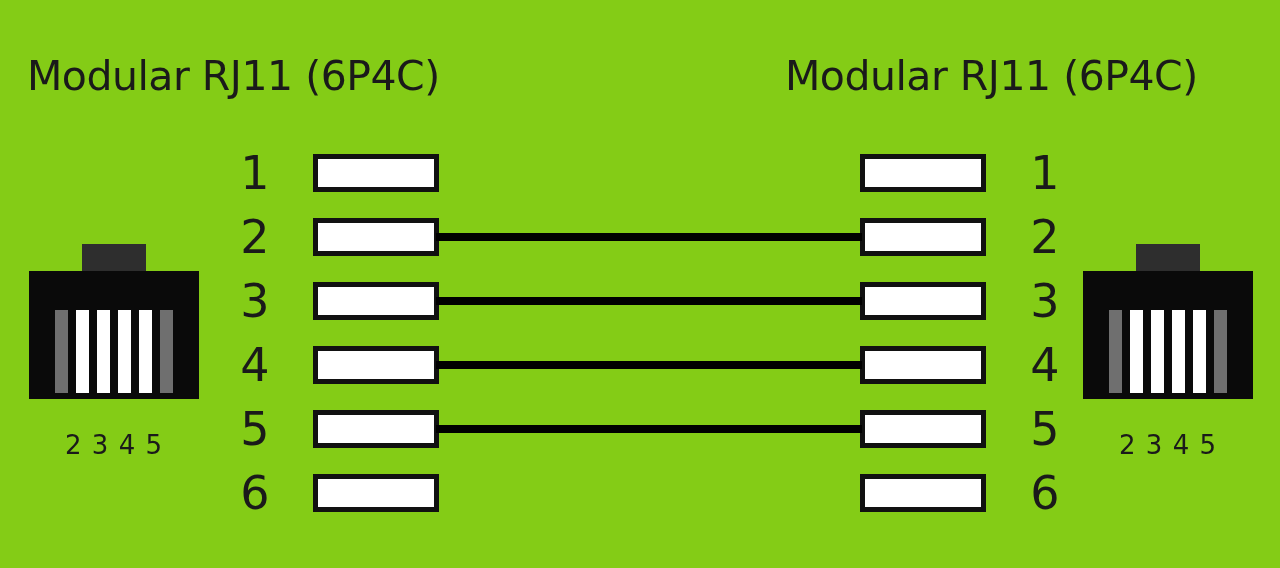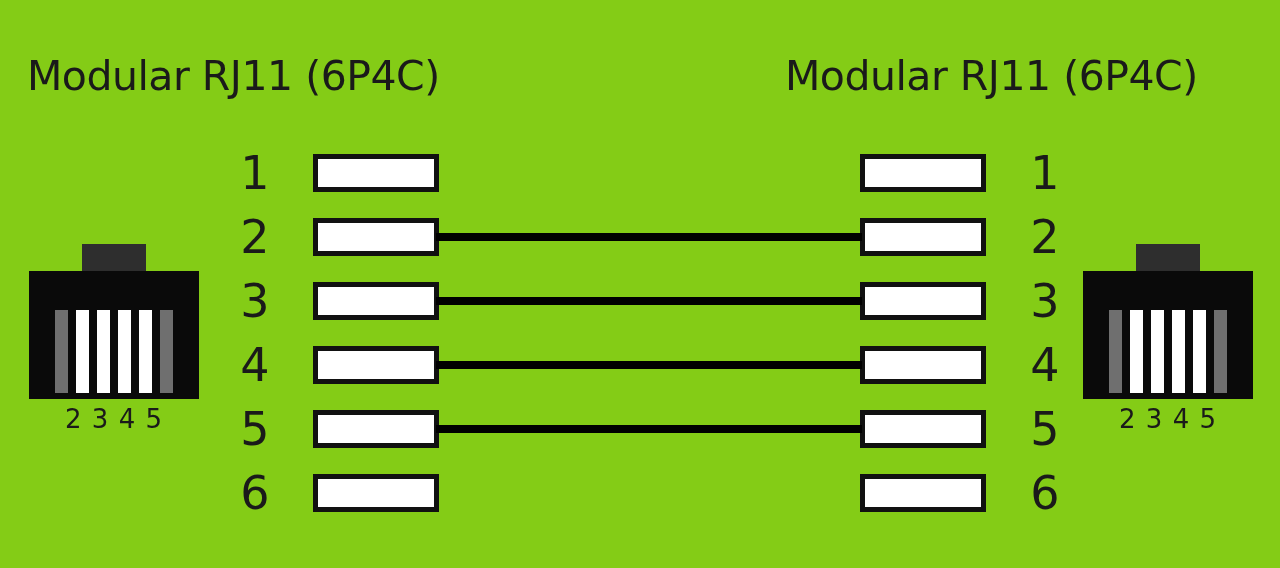--- a/index.html
+++ b/index.html
@@ -48,21 +48,21 @@
     display: flex;
     justify-content: center;
     gap: 8px;
   }
   .conn-slot {
     width: 13px;
     height: 100%;
   }
   .conn-label {
     position: absolute;
-    top: 404px;
+    top: 430px;
     width: 170px;
     text-align: center;
     font-size: 26px;
     letter-spacing: 1px;
     white-space: nowrap;
   }
   .tab-left   { left: 82px;   top: 244px; }
   .body-left  { left: 29px; }
   .label-left { left: 29px; }
   .tab-right   { left: 1136px; top: 244px; }

